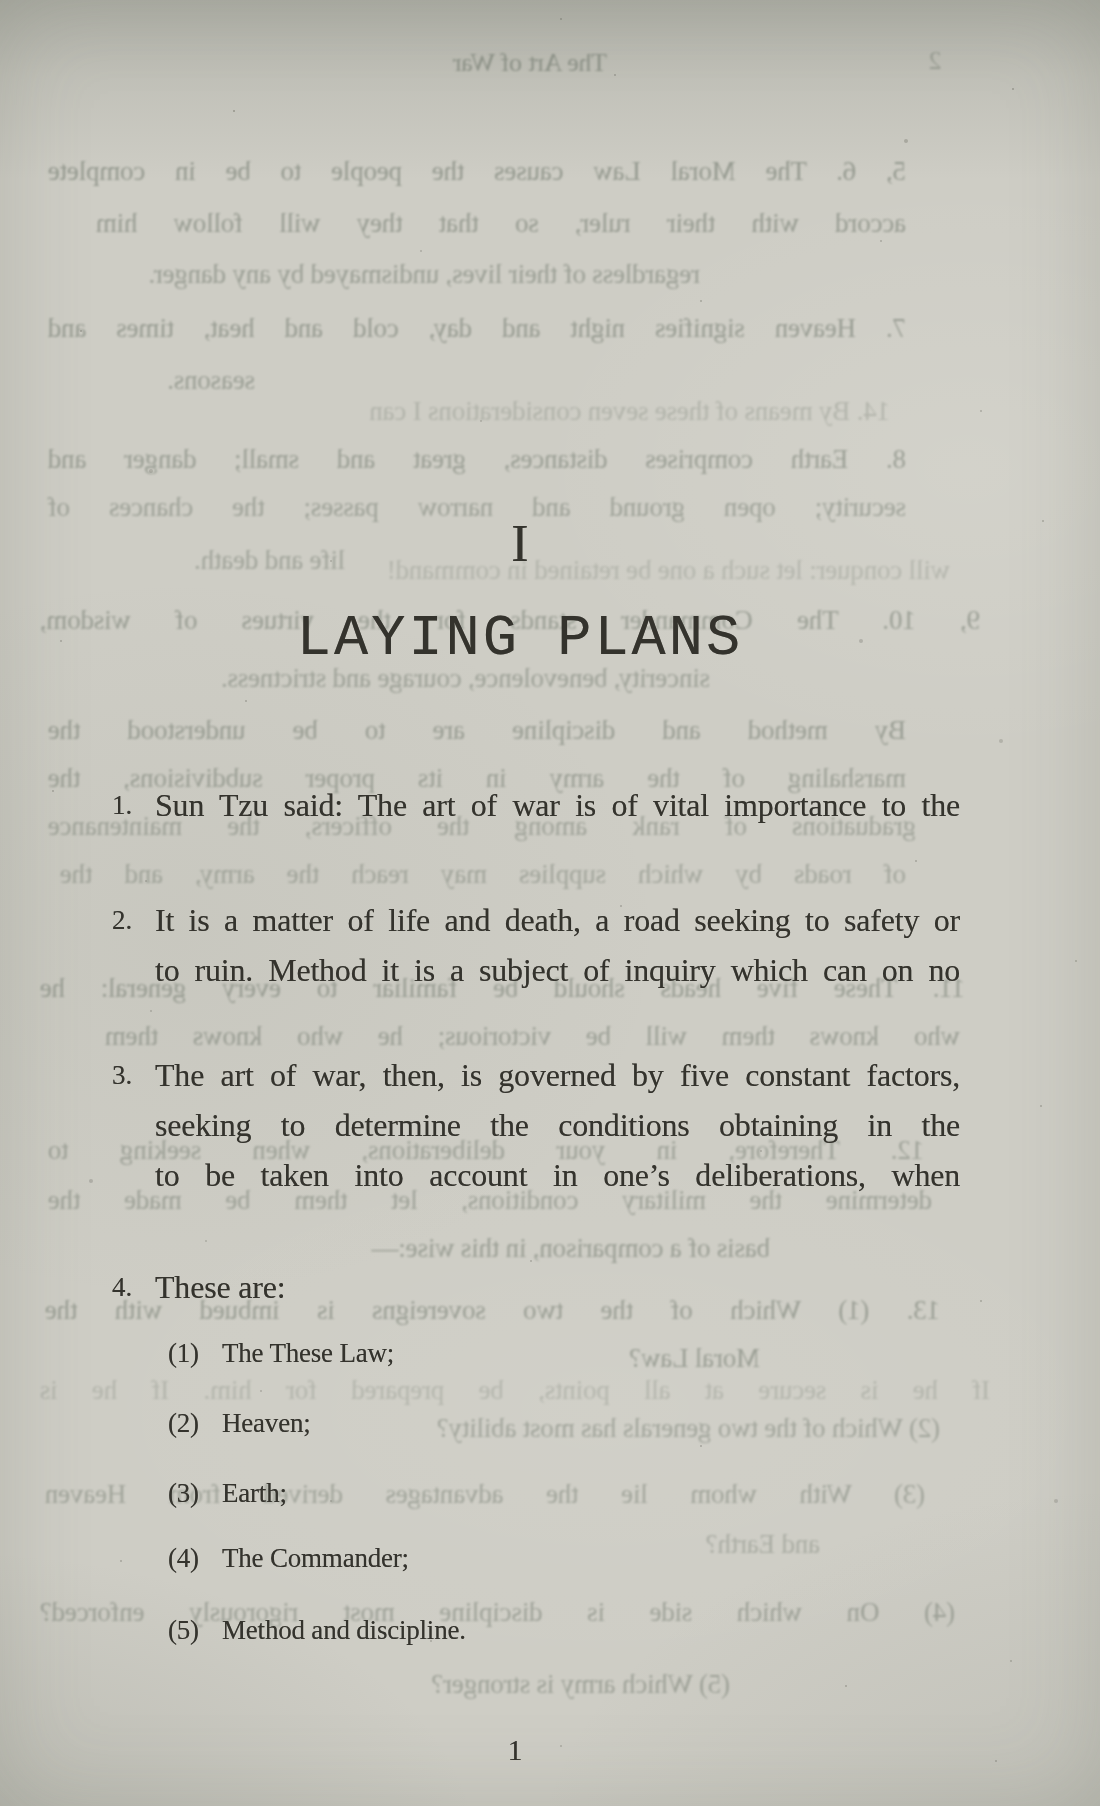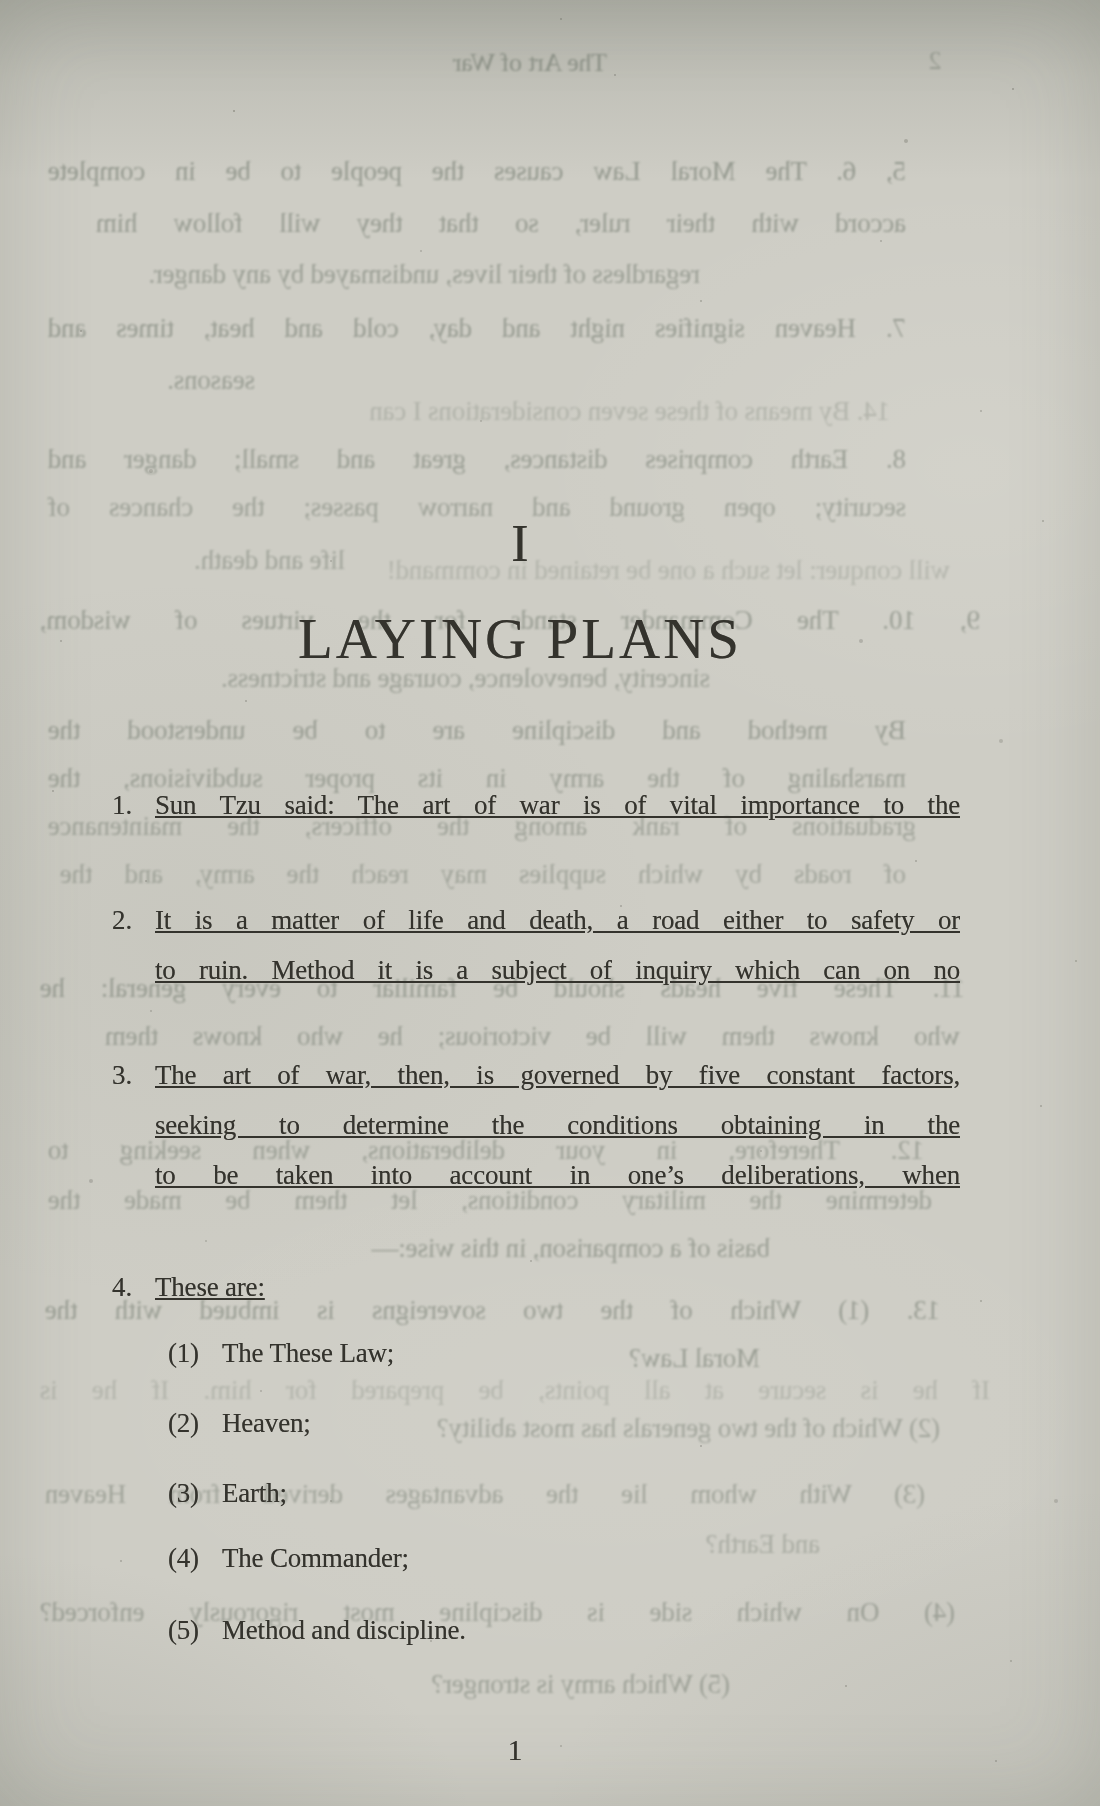--- a/index.html
+++ b/index.html
@@ -61,26 +61,26 @@
   .bleed.sl{text-align:left;text-align-last:left;white-space:nowrap;}
   .bleed.rh{text-align:center;text-align-last:center;font-size:26px;}
   
   .ink{color:#34332d;text-shadow:0 0 .5px rgba(52,51,45,.55);}
   .chapnum{
     position:absolute;left:120px;top:506px;width:800px;
     text-align:center;font-size:52px;line-height:76px;
   }
   .chaptitle{
     position:absolute;left:120px;top:594px;width:800px;
-    text-align:center;font-size:57px;line-height:90px;letter-spacing:3px;
+    text-align:center;font-size:57px;line-height:90px;letter-spacing:3px;font-family:Liberation Mono, monospace;
   }
   .para{position:absolute;left:155px;width:805px;}
   .para .ln{
-    height:50px;line-height:50px;font-size:27px;letter-spacing:-0.2px;
-    text-align:left;overflow:hidden;text-decoration:underline;
+    height:50px;line-height:50px;font-size:32px;letter-spacing:-0.2px;
+    text-align:left;overflow:hidden;
   }
   .para .ln.j{text-align:justify;text-align-last:justify;}
   .pnum{
     position:absolute;left:-43px;top:0;height:50px;line-height:50px;font-size:27px;
   }
   .item{position:absolute;left:222px;height:50px;line-height:50px;font-size:27px;letter-spacing:-0.2px;}
   .inum{position:absolute;left:-54px;top:0;height:50px;line-height:50px;font-size:27px;}
   .pgnum{
     position:absolute;left:0;top:1726px;width:1030px;
     text-align:center;font-size:30px;line-height:48px;
@@ -129,21 +129,21 @@
   <div class="chapnum ink">I</div>
   <div class="chaptitle ink">LAYING PLANS</div>
 
   <div class="para ink" style="top:780px">
     <span class="pnum">1.</span>
     <div class="ln j">Sun Tzu said: The art of war is of vital importance to the</div>
   </div>
 
   <div class="para ink" style="top:895px">
     <span class="pnum">2.</span>
-    <div class="ln j">It is a matter of life and death, a road either to safety or</div>
+    <div class="ln j">It is a matter of life and death, a road seeking to safety or</div>
     <div class="ln j">to ruin. Method it is a subject of inquiry which can on no</div>
   </div>
 
   <div class="para ink" style="top:1050px">
     <span class="pnum">3.</span>
     <div class="ln j">The art of war, then, is governed by five constant factors,</div>
     <div class="ln j">seeking to determine the conditions obtaining in the</div>
     <div class="ln j">to be taken into account in one’s deliberations, when</div>
   </div>
 

